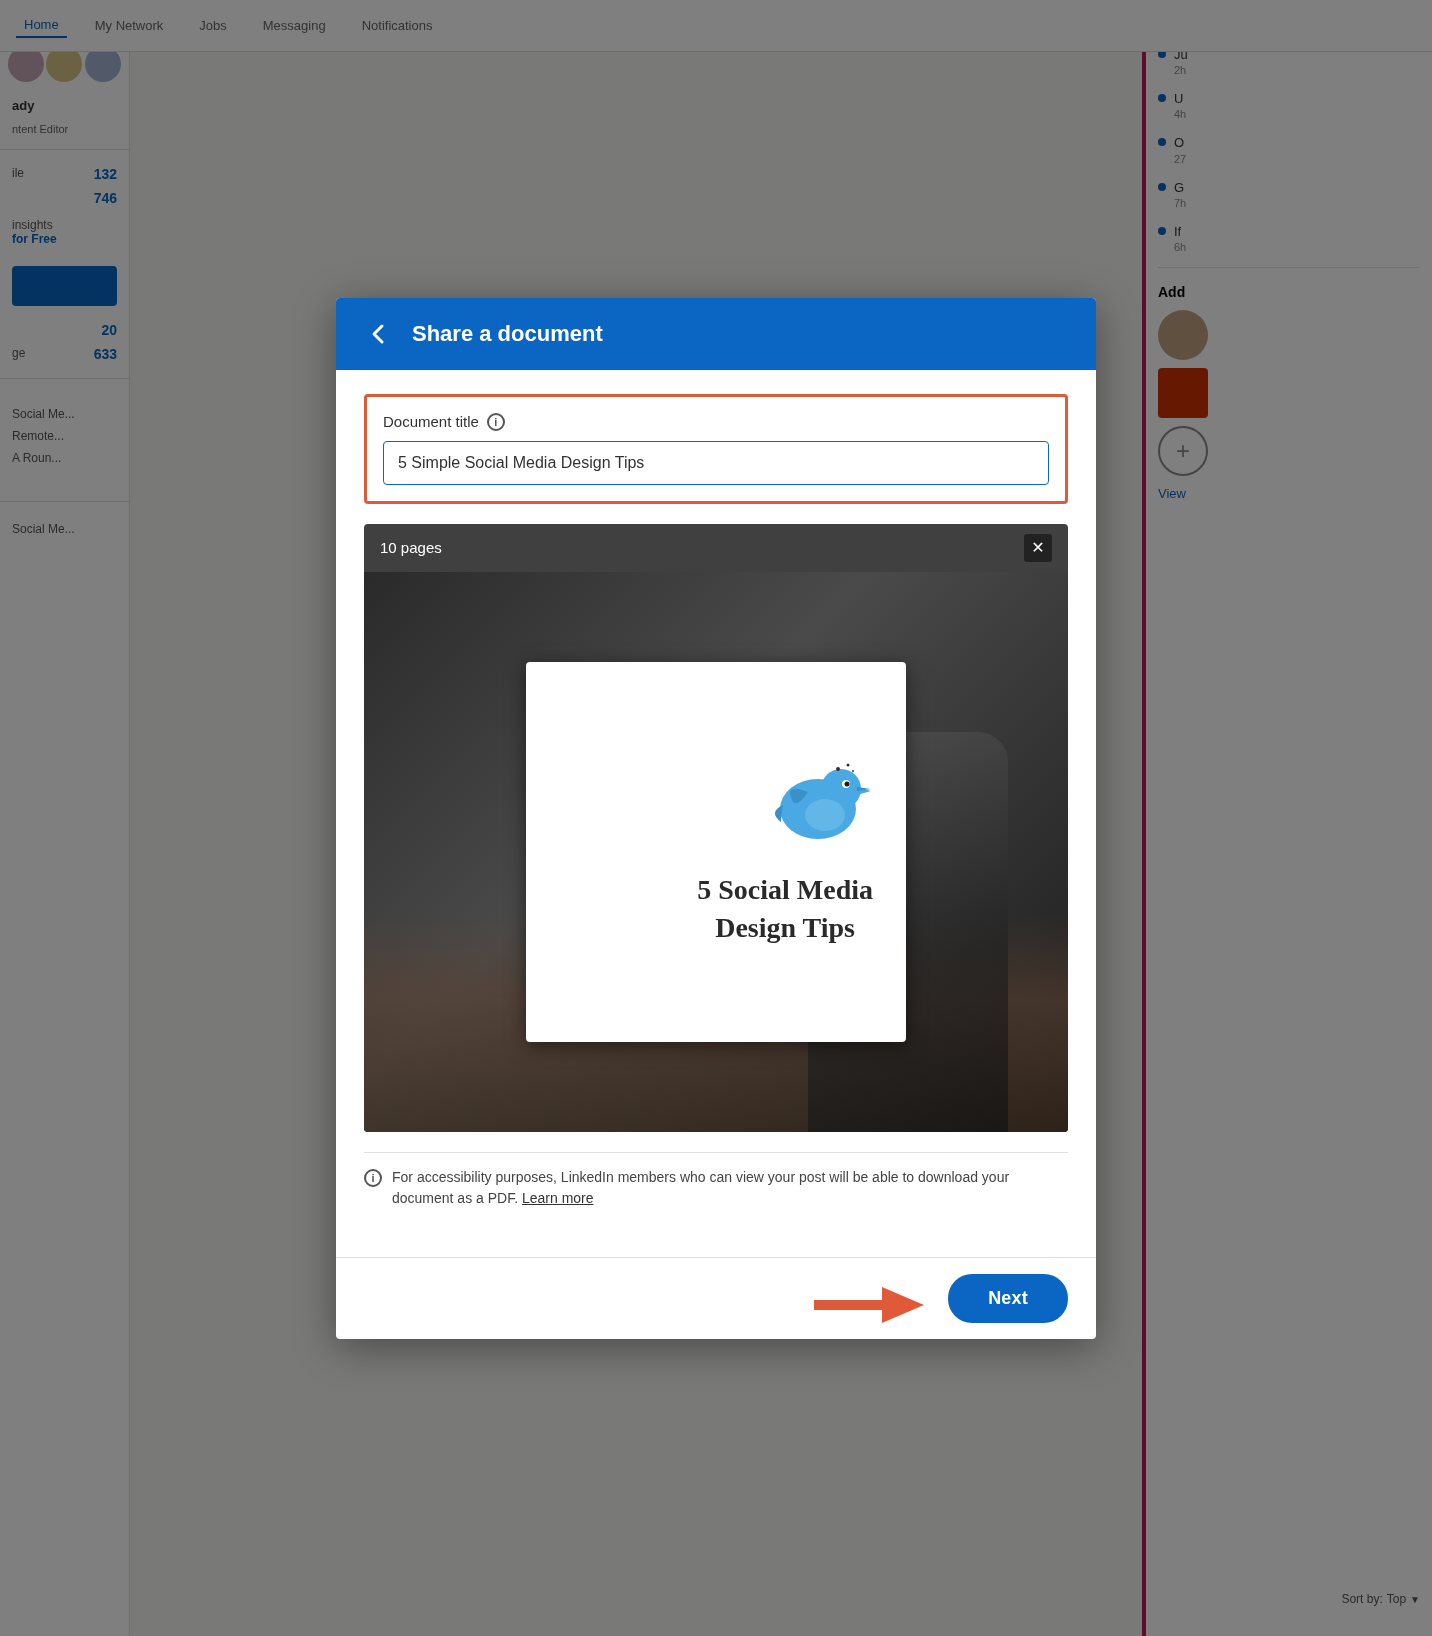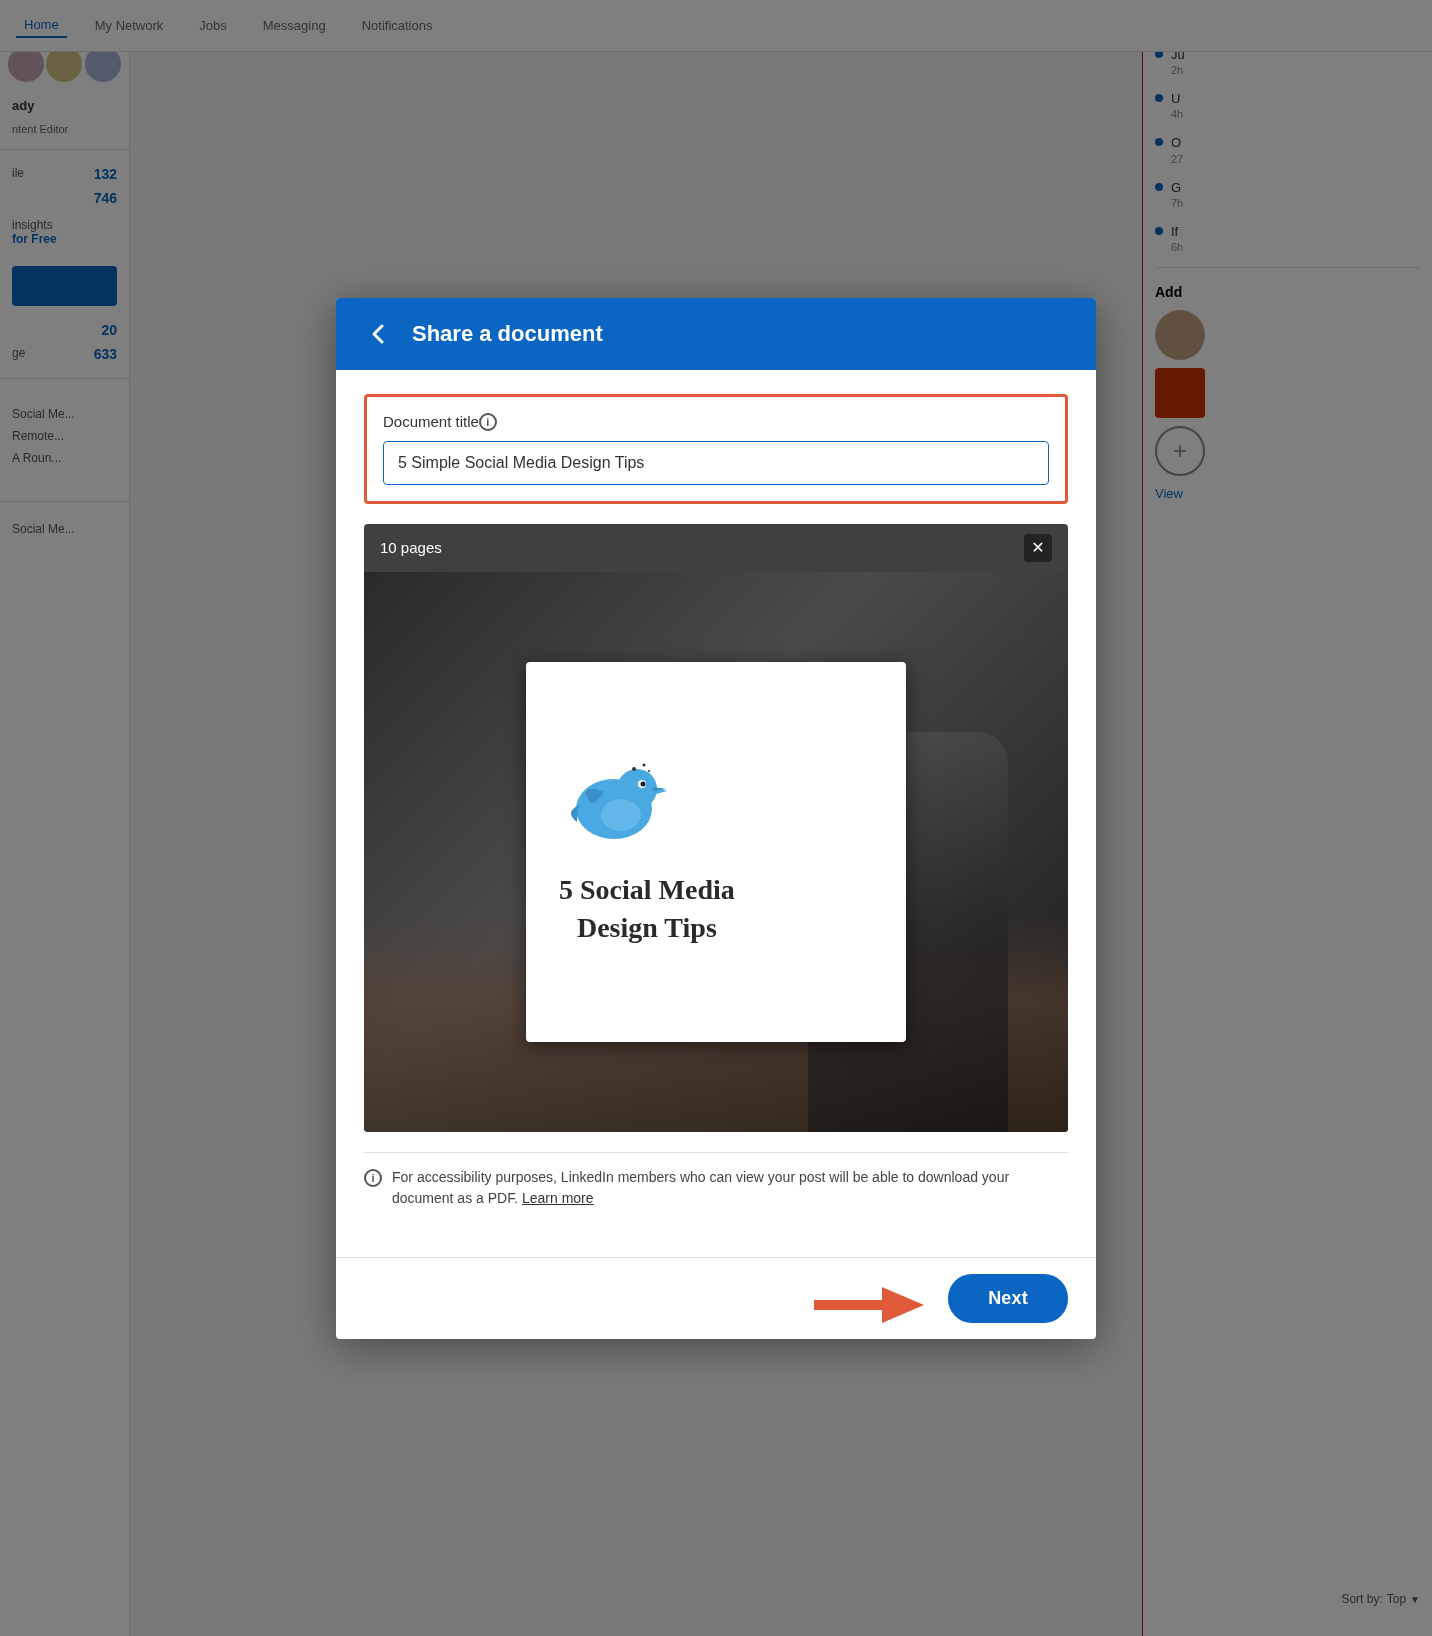--- a/index.html
+++ b/index.html
@@ -54,21 +54,21 @@
     }
 
     
     .right-sidebar {
       position: absolute;
       right: 0;
       top: 0;
       width: 290px;
       height: 100%;
       background: #fff;
-      border-left: 1px solid #be185d;
+      border-left: 4px solid #be185d;
       z-index: 1;
       padding: 16px 12px;
       overflow: hidden;
     }
 
     .right-sidebar-title {
       font-weight: 700;
       font-size: 16px;
       color: #000;
       margin-bottom: 12px;
@@ -167,20 +167,21 @@
     .doc-title-section {
       border: 3px solid #e05a3a;
       border-radius: 4px;
       padding: 16px;
       margin-bottom: 20px;
     }
 
     .doc-title-label {
       display: flex;
       align-items: center;
+      gap: 8px;
       font-size: 15px;
       color: #333;
       font-weight: 500;
       margin-bottom: 10px;
     }
 
     .info-icon {
       width: 18px;
       height: 18px;
       border: 2px solid #555;
@@ -280,21 +281,21 @@
     .preview-card {
       position: relative;
       z-index: 2;
       background: #fff;
       border: 3px solid #fff;
       border-radius: 4px;
       width: 380px;
       height: 380px;
       display: flex;
       flex-direction: column;
-      align-items: flex-start;
+      align-items: flex-end;
       justify-content: center;
       padding: 30px;
       box-shadow: 0 4px 20px rgba(0,0,0,0.5);
     }
 
     
     .twitter-bird-container {
       margin-bottom: 20px;
     }
 

